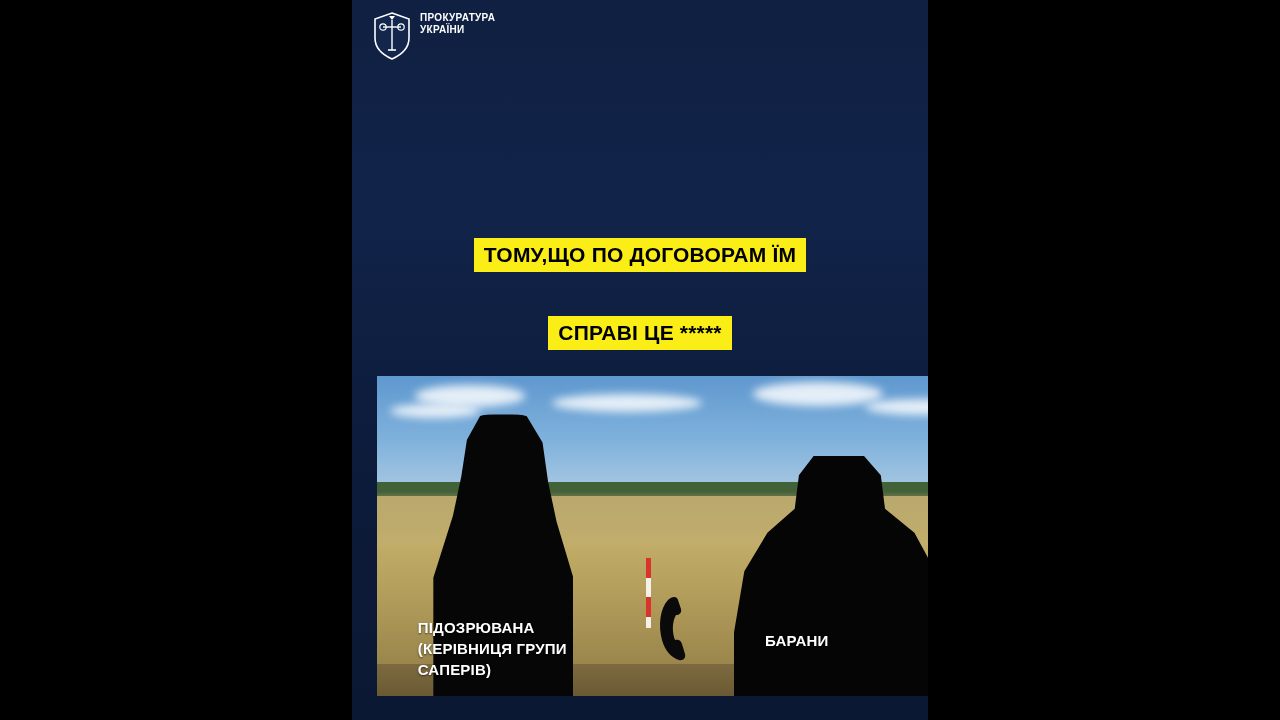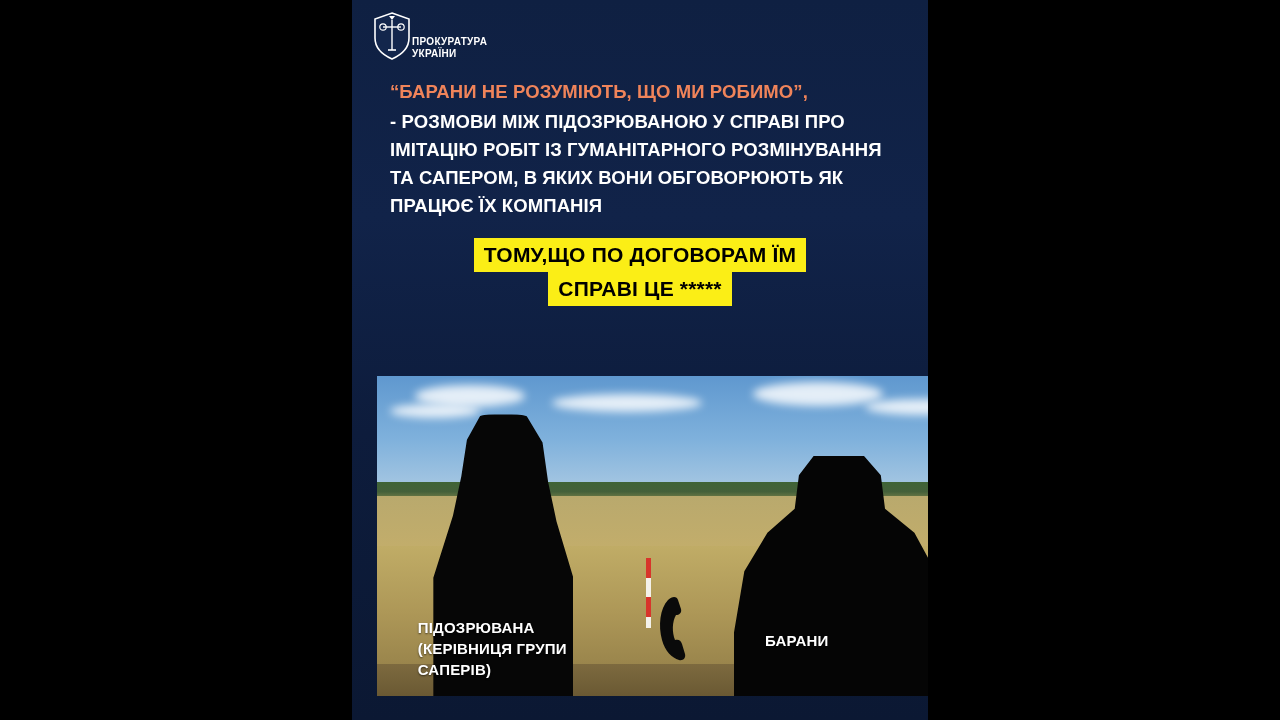--- a/index.html
+++ b/index.html
@@ -27,21 +27,22 @@
     height: 720px;
     background: linear-gradient(180deg, #0f2042 0%, #112349 30%, #0d1c3c 60%, #0b1833 100%);
     overflow: hidden;
   }
   
   .header {
     position: absolute;
     left: 20px;
     top: 12px;
     display: flex;
-    align-items: flex-end;
+    align-items: flex-start;
+    gap: 8px;
   }
   .emblem {
     width: 40px;
     height: 48px;
     display: block;
   }
   .org-name {
     color: #ffffff;
     font-size: 10px;
     line-height: 12px;
@@ -76,20 +77,21 @@
 
   
   .subtitle-wrap {
     position: absolute;
     left: 0;
     top: 238px;
     width: 576px;
     display: flex;
     flex-direction: column;
     align-items: center;
+    gap: 44px;
   }
   .subtitle-line {
     background: #fbee16;
     color: #000000;
     font-size: 21px;
     font-weight: 700;
     line-height: 30px;
     padding: 2px 10px 2px 10px;
     letter-spacing: 0.2px;
     white-space: nowrap;
@@ -218,24 +220,20 @@
         <path d="M11 15 H29" stroke="#ffffff" stroke-width="1.4"></path>
         <circle cx="11" cy="15" r="3.2" fill="none" stroke="#ffffff" stroke-width="1.2"></circle>
         <circle cx="29" cy="15" r="3.2" fill="none" stroke="#ffffff" stroke-width="1.2"></circle>
         <path d="M16 38 H24" stroke="#ffffff" stroke-width="1.6"></path>
         <path d="M20 8 L17 4 H23 Z" fill="#ffffff"></path>
       </svg>
       <div class="org-name">ПРОКУРАТУРА
 УКРАЇНИ</div>
     </div>
 
-    <div class="headline">
-      <p class="headline-quote">“БАРАНИ НЕ РОЗУМІЮТЬ, ЩО МИ РОБИМО”,</p>
-      <p class="headline-body">- РОЗМОВИ МІЖ ПІДОЗРЮВАНОЮ У СПРАВІ ПРО ІМІТАЦІЮ РОБІТ ІЗ ГУМАНІТАРНОГО РОЗМІНУВАННЯ ТА САПЕРОМ, В ЯКИХ ВОНИ ОБГОВОРЮЮТЬ ЯК ПРАЦЮЄ ЇХ КОМПАНІЯ</p>
-    </div>
 
     <div class="subtitle-wrap">
       <div class="subtitle-line">ТОМУ,ЩО ПО ДОГОВОРАМ ЇМ</div>
       <div class="subtitle-line">СПРАВІ ЦЕ *****</div>
     </div>
 
     <div class="photo">
       <div class="sky">
         <div class="cloud c1"></div>
         <div class="cloud c2"></div>

